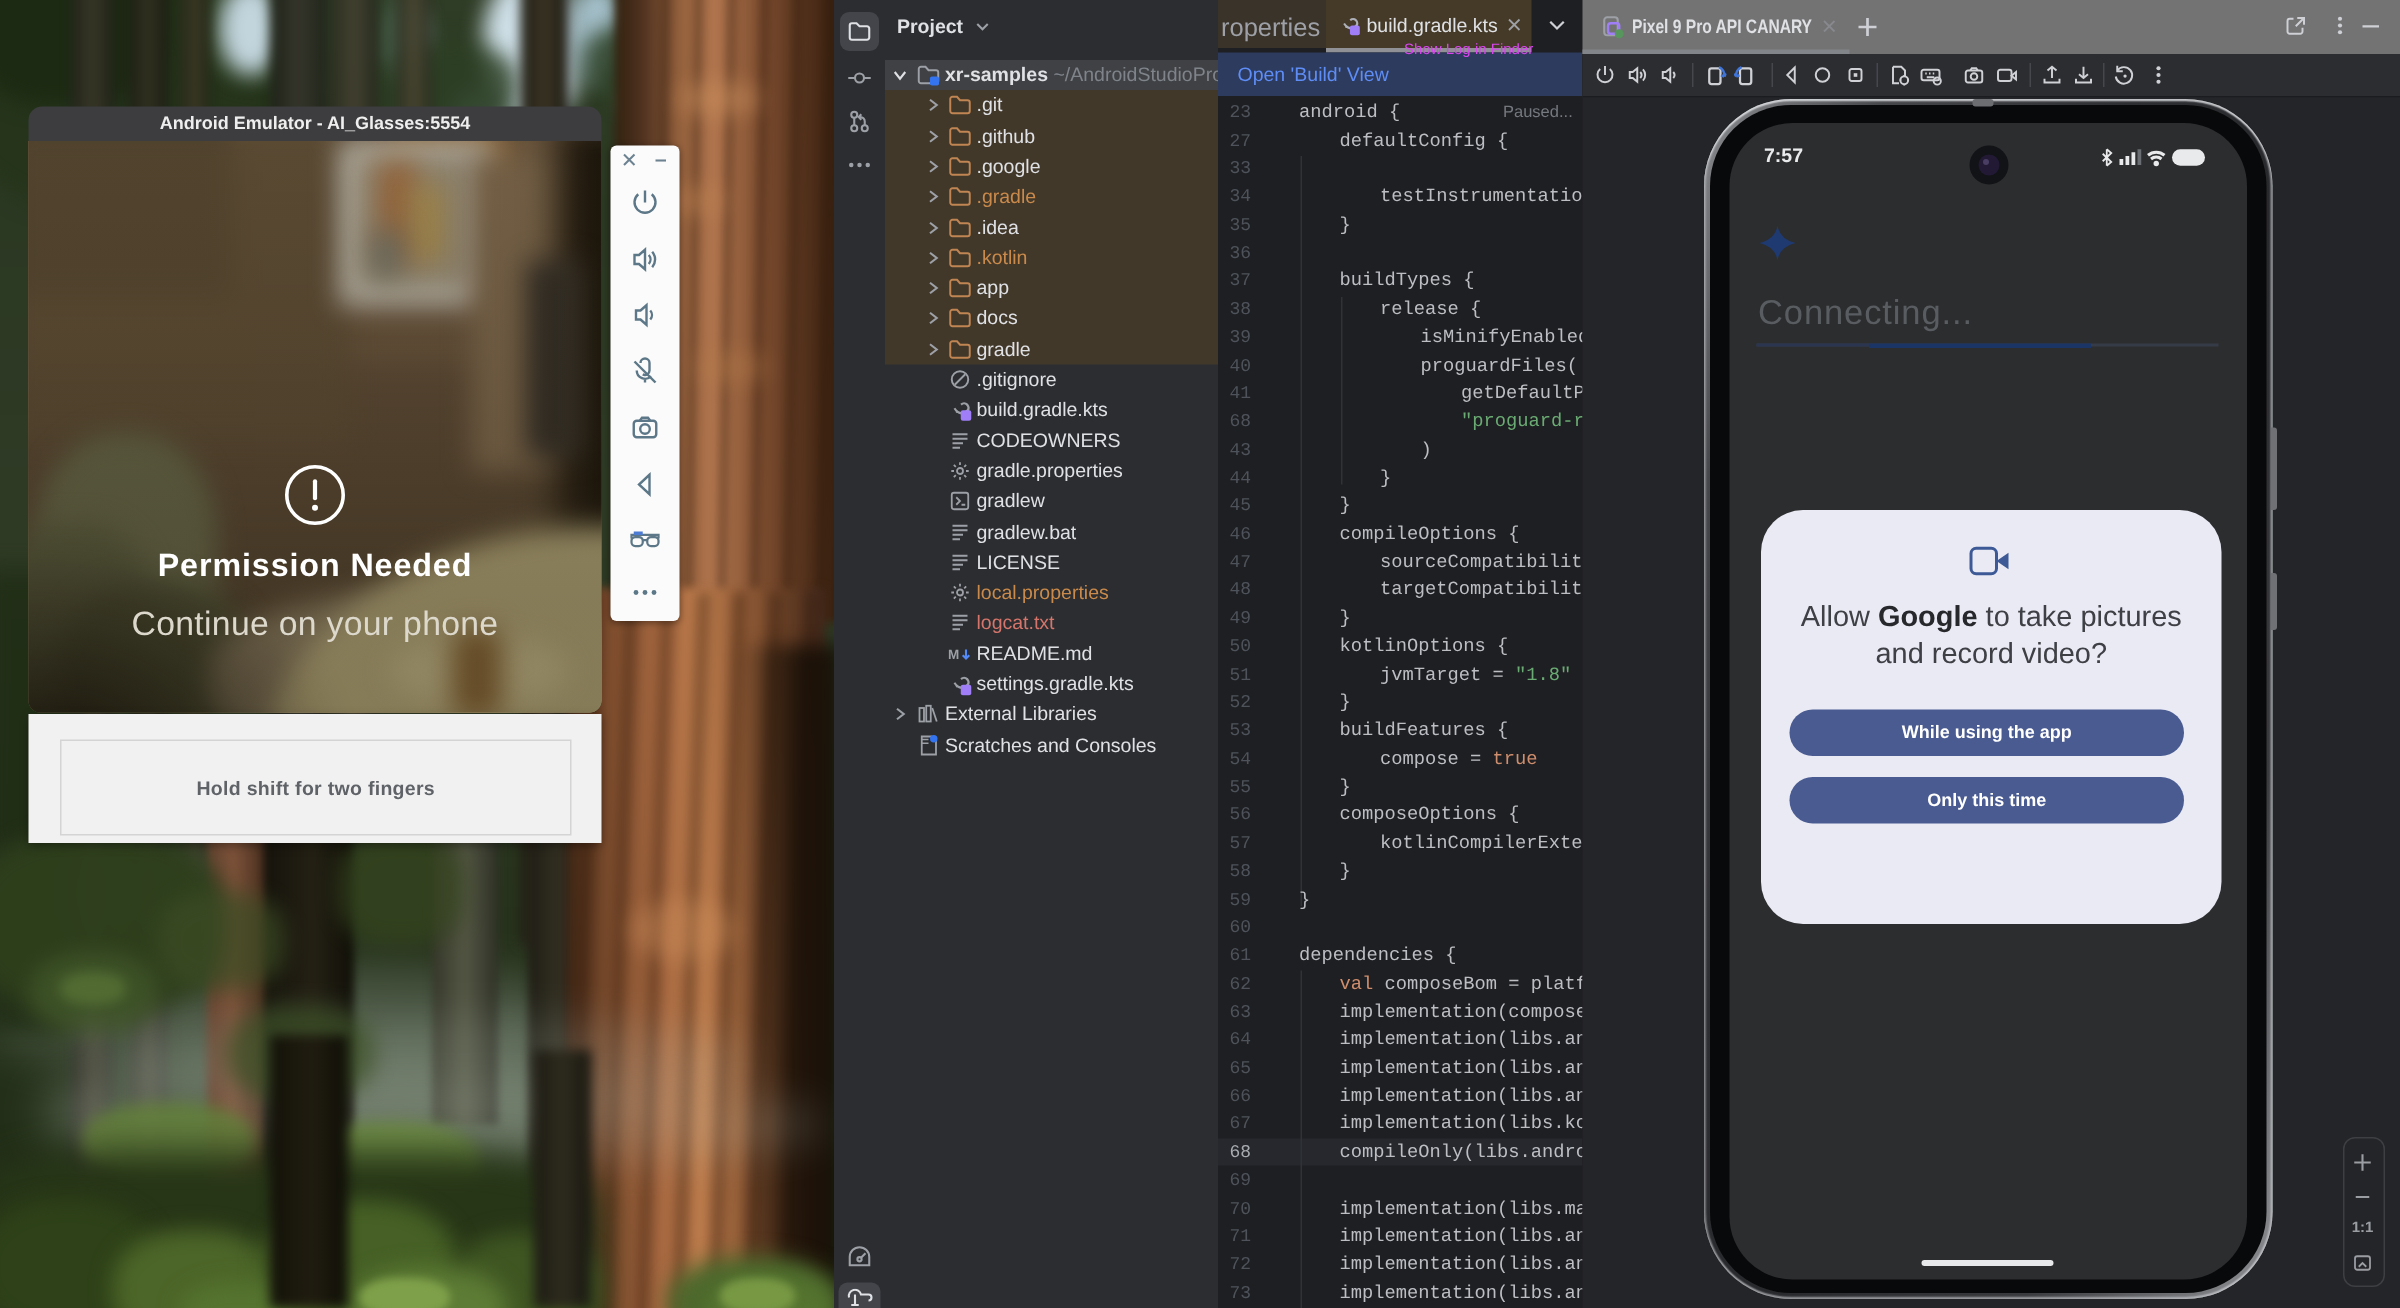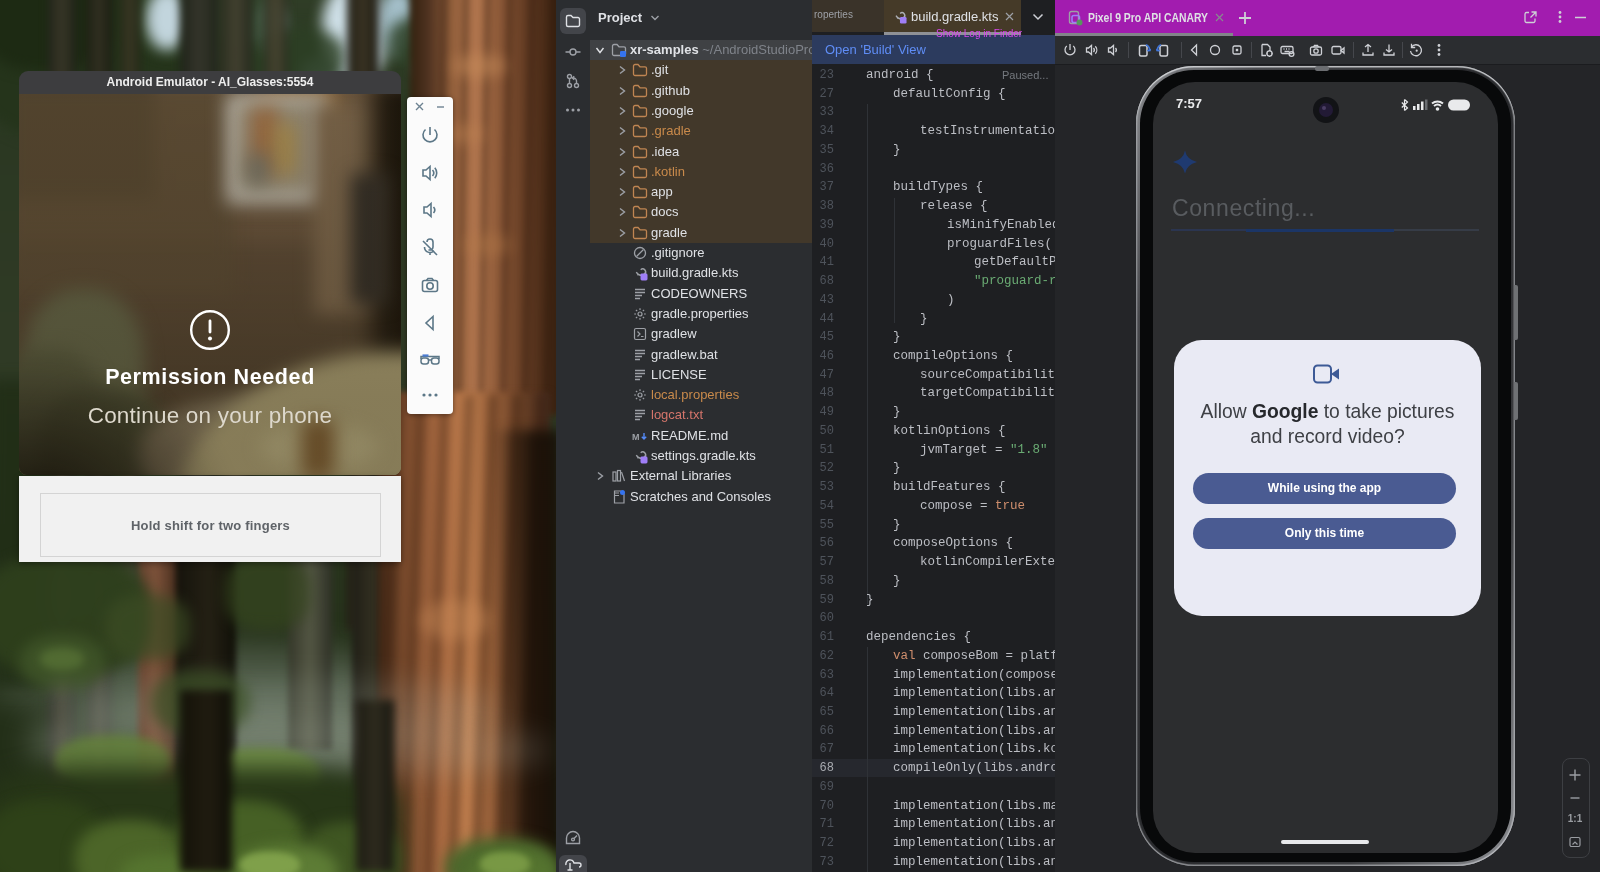--- a/index.html
+++ b/index.html
@@ -31,21 +31,21 @@
   .row{position:absolute;left:0;width:100%;height:20px;font-size:13px;color:#dfe1e5;white-space:nowrap;}
   .row .ic{position:absolute;top:2px;}
   .row .tx{position:absolute;top:2px;line-height:16px;}
   
   #code{position:absolute;left:0;top:66px;width:243px;font-family:"Liberation Mono",monospace;
         font-size:12.5px;line-height:18.73px;color:#bcbec4;white-space:nowrap;}
   #code .n{display:inline-block;width:22px;text-align:right;margin-right:32px;color:#4e535b;font-size:12px;}
   #code .s{color:#6aab73;} #code .k{color:#cf8e6d;} 
   
   #rd{left:1055px;top:0;width:545px;height:872px;background:#242528;}
-  #rdtabs{left:0;top:0;width:545px;height:36px;background:#a21caf;}
+  #rdtabs{left:0;top:0;width:545px;height:36px;background:#737373;}
   #rdtool{left:0;top:36px;width:545px;height:28px;background:#2b2d30;border-bottom:1px solid #1b1c1f;}
   .sep{position:absolute;top:6px;width:1px;height:16px;background:#45474c;}
 </style>
 </head>
 <body>
 <div class="abs" id="forest">
 
   <div class="blur" style="left:-20px;top:-20px;width:600px;height:912px;
        background:linear-gradient(180deg,#2f3d26 0%,#2b3822 18%,#2f3a25 40%,#2b3620 58%,#243019 75%,#1f2b14 100%);"></div>
 
@@ -450,21 +450,21 @@
               <path d="M3 4 H8 M3 6.5 H8" stroke="#9da0a6" stroke-width="1.1"></path>
               <circle cx="11.5" cy="3.5" r="2.5" fill="#3574f0"></circle>
             </svg></span>
           <span class="tx" style="left:40px;color:#dfe1e5;">Scratches and Consoles</span>
         </div>
     </div>
   </div>
   <div class="abs" id="editor">
 
     <div style="position:absolute;left:0;top:0;width:72px;height:32px;background:#3a3329;"></div>
-    <div style="position:absolute;left:2px;top:9px;font-size:10px;color:#9da0a6;">roperties</div>
+    <div style="position:absolute;left:2px;top:9px;font-size:17px;color:#9da0a6;">roperties</div>
     <div style="position:absolute;left:72px;top:0;width:137px;height:32px;background:#453a28;"></div>
     <svg style="position:absolute;left:80px;top:9px;" width="15" height="15" viewBox="0 0 16 16">
         <path d="M13.3 4.2 a3.6 3.6 0 0 0 -5.1 0 l 1 1.1 a2.1 2.1 0 0 1 3 3 c-1.3 1.3 -3.4 1.7 -5 .8 a6.2 6.2 0 0 1 -2.3 -2.3 l -1.2 .7 a7.6 7.6 0 0 0 3.1 3.1 c 2.3 1.2 5.1 .7 6.9 -1.1 a4.5 4.5 0 0 0 -.4 -5.3z M5.9 8.7 a.8.8 0 1 0 .01 0z" fill="#adb0b6"></path>
         <rect x="8.5" y="8.5" width="7" height="7" rx="1.4" fill="#9f7ef7"></rect>
       </svg>
     <div style="position:absolute;left:99px;top:9px;font-size:13px;color:#dfe1e5;">build.gradle.kts</div>
     <svg style="position:absolute;left:193px;top:12px;" width="9" height="9" viewBox="0 0 9 9">
         <path d="M1 1 L8 8 M8 1 L1 8" stroke="#9da0a6" stroke-width="1.2"></path>
       </svg>
     <div style="position:absolute;left:72px;top:32px;width:137px;height:3px;background:#8f9196;"></div>

